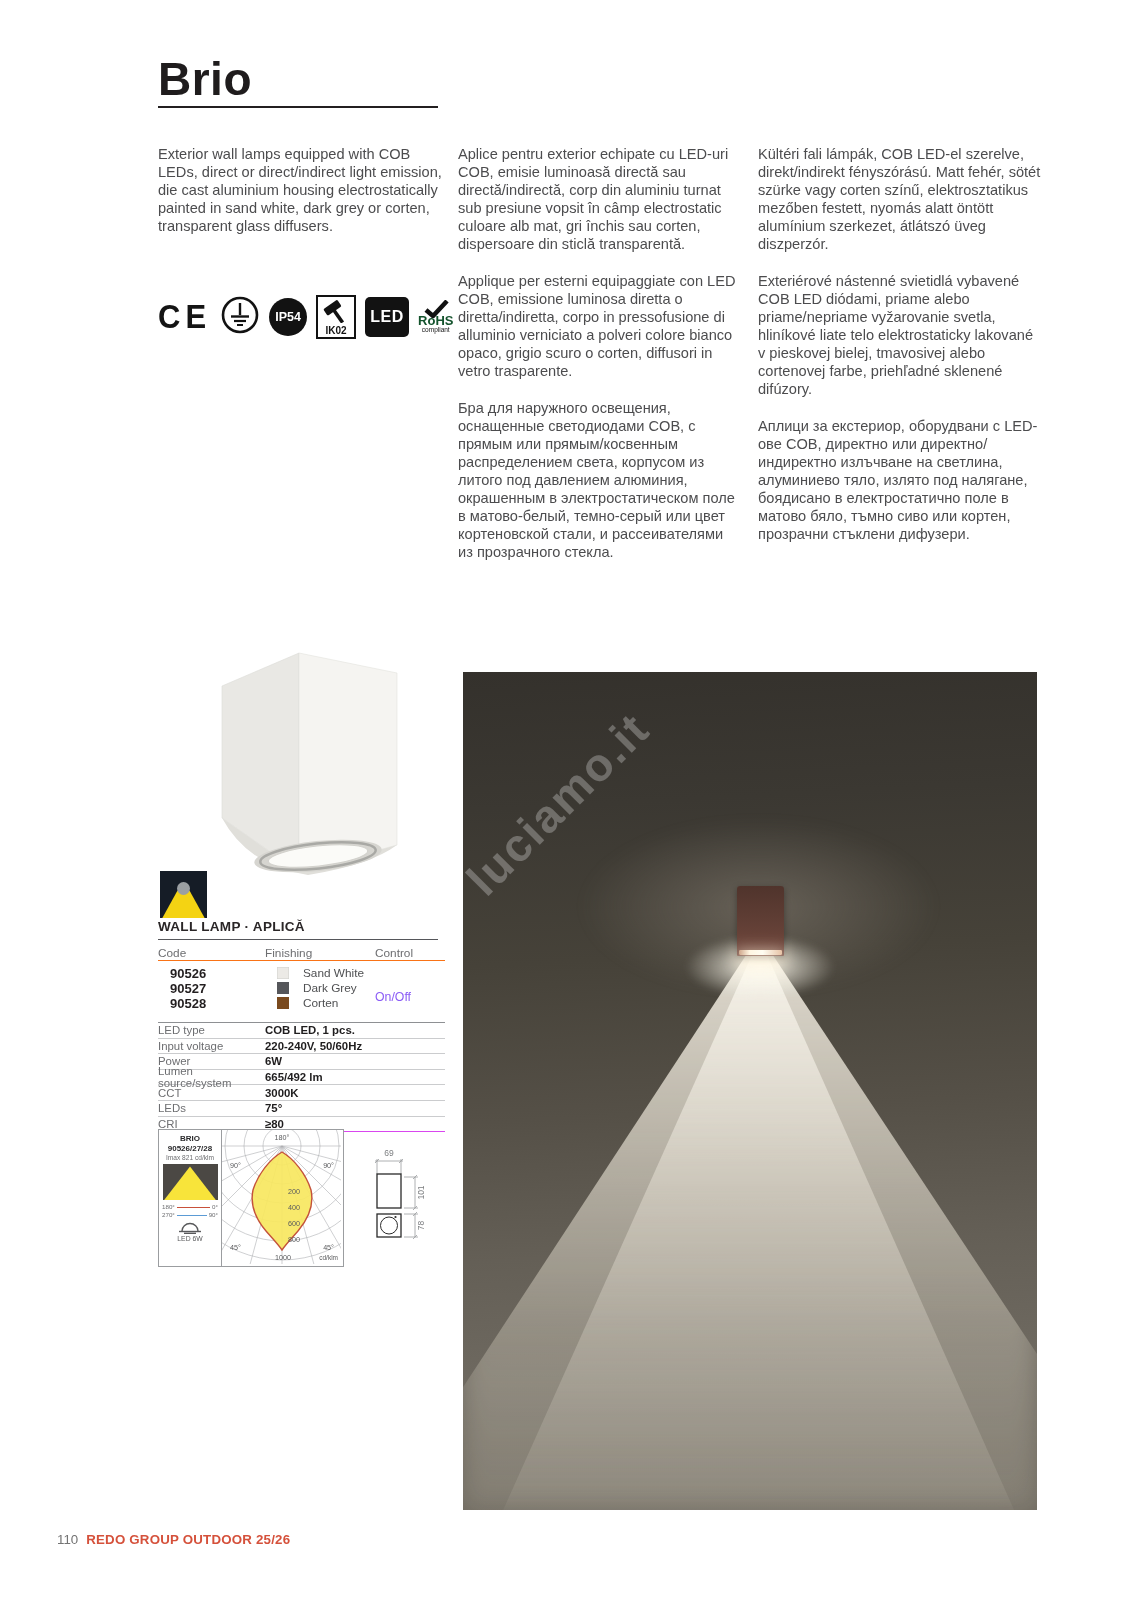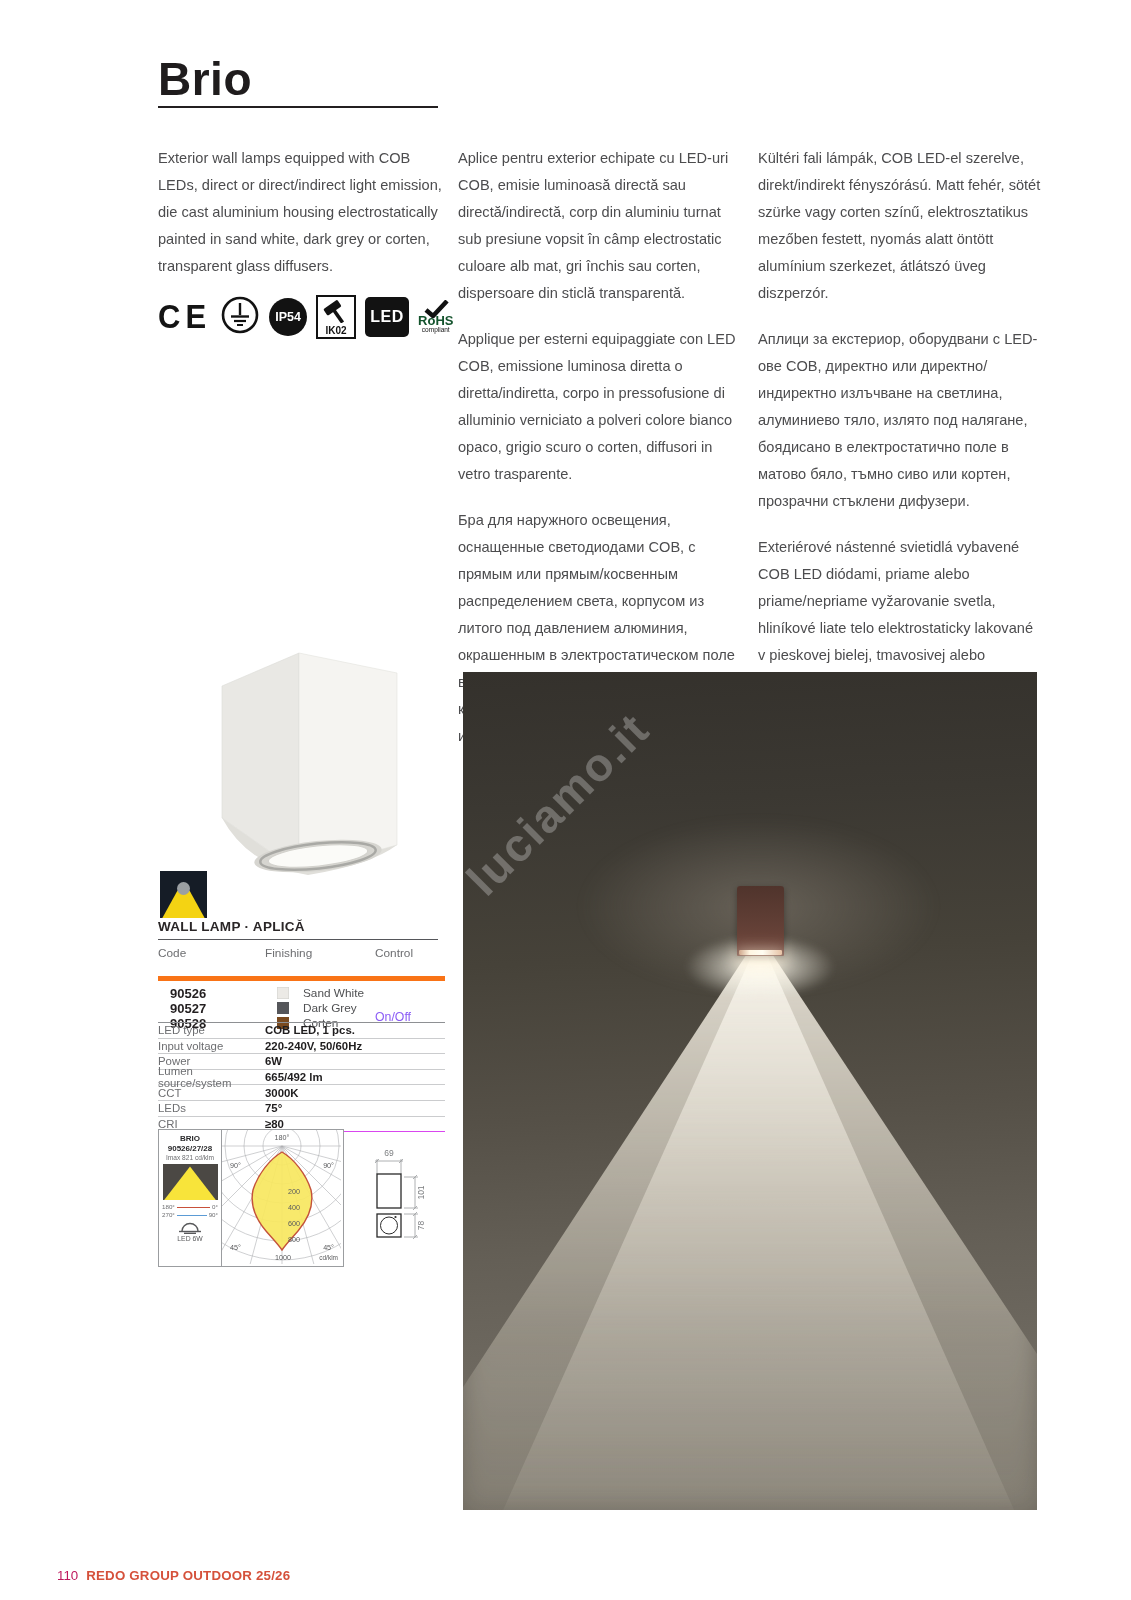--- a/index.html
+++ b/index.html
@@ -2,21 +2,21 @@
 <html><head>
 <meta charset="utf-8">
 <style>
   html,body{margin:0;padding:0;background:#ffffff;}
   .page{position:relative;width:1131px;height:1600px;background:#fff;overflow:hidden;
         font-family:"Liberation Sans",sans-serif;color:#231f20;}
   
   .title{position:absolute;left:158px;top:52px;font-size:46px;font-weight:bold;color:#1f1c1d;letter-spacing:.5px;}
   .title-rule{position:absolute;left:158px;top:106px;width:280px;border-top:2px solid #231f20;}
   
-  .col{position:absolute;top:145px;width:284px;font-size:14.6px;line-height:27px;color:#4c4c4e;}
+  .col{position:absolute;top:145px;width:284px;font-size:14.6px;line-height:18px;color:#4c4c4e;}
   .col p{margin:0 0 19px 0;}
   .col1{left:158px;} .col2{left:458px;} .col3{left:758px;}
   
   .certs{position:absolute;left:158px;top:293px;display:flex;align-items:center;gap:9px;height:48px;}
   .ce-mark{font-size:31px;font-weight:bold;color:#141414;letter-spacing:5px;transform:scaleY(1.05);}
   .ip-badge{width:38px;height:38px;border-radius:50%;background:#121212;color:#fff;display:flex;
             align-items:center;justify-content:center;font-size:12.5px;font-weight:bold;}
   .ik-badge{width:36px;height:40px;border:2px solid #121212;position:relative;background:#fff;}
   .ik-badge .ik-label{position:absolute;bottom:1px;left:0;right:0;text-align:center;font-size:10px;font-weight:bold;color:#121212;}
   .led-badge{width:44px;height:40px;border-radius:5px;background:#121212;color:#fff;display:flex;
@@ -27,21 +27,21 @@
   
   .product-render{position:absolute;left:208px;top:650px;}
   .beam-icon{position:absolute;left:160px;top:871px;width:47px;height:47px;background:#151c26;overflow:hidden;}
   .beam-icon .bulb{position:absolute;left:50%;top:11px;width:13px;height:13px;margin-left:-6.5px;border-radius:50%;background:#9b9fa2;}
   .beam-icon .cone{position:absolute;left:0;top:0;width:100%;height:100%;background:#f4d313;
                    clip-path:polygon(37% 42%,63% 42%,95% 100%,5% 100%);}
   .category{position:absolute;left:158px;top:919px;font-size:13.5px;font-weight:bold;color:#2a2627;letter-spacing:.3px;}
   .category-rule{position:absolute;left:158px;top:939px;width:280px;border-top:1.5px solid #55565a;}
   
   .order{position:absolute;left:158px;top:946px;width:287px;}
-  .order .hdr{display:flex;color:#6d6e71;font-size:11.8px;padding-bottom:16px;border-bottom:5px solid #f97316;}
+  .order .hdr{display:flex;color:#6d6e71;font-size:11.8px;padding-bottom:0;border-bottom:1px solid #f97316;}
   .order .hdr span:nth-child(1){width:107px;}
   .order .hdr span:nth-child(2){width:110px;}
   .order .hdr span:nth-child(3){width:70px;}
   .order .body{position:relative;padding-top:5px;}
   .order .row{display:flex;align-items:center;height:14.9px;}
   .order .code{width:107px;font-size:13px;font-weight:bold;color:#231f20;margin-left:12px;}
   .order .fin{width:110px;display:flex;align-items:center;gap:14px;font-size:11.8px;color:#4f5052;}
   .order .ctrl{position:absolute;left:217px;top:50%;transform:translateY(-50%);font-size:12.3px;color:#8b5cf6;margin-top:11px;}
   
   .specs{position:absolute;left:158px;top:1022px;width:287px;border-top:1px solid #8e9093;}
@@ -79,21 +79,21 @@
   .photo .lamp{position:absolute;left:274px;top:214px;width:47px;height:70px;border-radius:3px 3px 1px 1px;
          background:linear-gradient(180deg,#50342c 0%,#5e3d34 45%,#6b443a 80%,#714740 100%);
          box-shadow:0 2px 6px rgba(0,0,0,.35);}
   .photo .lamp .lens{position:absolute;left:2px;right:2px;bottom:1px;height:5px;border-radius:1px;
          background:linear-gradient(90deg,#cfa78c 0%,#fff6e2 25%,#fffdf2 55%,#e7c3a6 100%);
          box-shadow:0 5px 16px 4px rgba(255,240,214,.75);}
   .photo .watermark{position:absolute;left:12px;top:188px;font-size:46px;letter-spacing:2px;color:rgba(235,235,235,.30);
          transform:rotate(-45deg);transform-origin:left center;white-space:nowrap;font-weight:bold;}
   
   .footer{position:absolute;left:57px;top:1532px;font-size:13.3px;display:flex;gap:8px;align-items:baseline;}
-  .footer .pagenum{color:#be185d;margin-top:36px;}
+  .footer .pagenum{color:#737373;}
   .footer .brand{color:#d5513b;font-weight:bold;letter-spacing:.2px;}
   svg text{font-family:"Liberation Sans",sans-serif;}
 </style>
 </head>
 <body>
 
 <div class="page">
 
   <div class="title">Brio</div>
   <div class="title-rule"></div>
@@ -101,22 +101,22 @@
   <div class="col col1">
     <p>Exterior wall lamps equipped with COB LEDs, direct or direct/indirect light emission, die cast aluminium housing electrostatically painted in sand white, dark grey or corten, transparent glass diffusers.</p>
   </div>
   <div class="col col2">
     <p>Aplice pentru exterior echipate cu LED-uri COB, emisie luminoasă directă sau directă/indirectă, corp din aluminiu turnat sub presiune vopsit în câmp electrostatic culoare alb mat, gri închis sau corten, dispersoare din sticlă transparentă.</p>
     <p>Applique per esterni equipaggiate con LED COB, emissione luminosa diretta o diretta/indiretta, corpo in pressofusione di alluminio verniciato a polveri colore bianco opaco, grigio scuro o corten, diffusori in vetro trasparente.</p>
     <p>Бра для наружного освещения, оснащенные светодиодами COB, с прямым или прямым/косвенным распределением света, корпусом из литого под давлением алюминия, окрашенным в электростатическом поле в матово-белый, темно-серый или цвет кортеновской стали, и рассеивателями из прозрачного стекла.</p>
   </div>
   <div class="col col3">
     <p>Kültéri fali lámpák, COB LED-el szerelve, direkt/indirekt fényszórású. Matt fehér, sötét szürke vagy corten színű, elektrosztatikus mezőben festett, nyomás alatt öntött alumínium szerkezet, átlátszó üveg diszperzór.</p>
+    <p>Exteriérové nástenné svietidlá vybavené COB LED diódami, priame alebo priame/nepriame vyžarovanie svetla, hliníkové liate telo elektrostaticky lakované v pieskovej bielej, tmavosivej alebo cortenovej farbe, priehľadné sklenené difúzory.</p>
     <p>Аплици за екстериор, оборудвани с LED-ове COB, директно или директно/индиректно излъчване на светлина, алуминиево тяло, излято под налягане, боядисано в електростатично поле в матово бяло, тъмно сиво или кортен, прозрачни стъклени дифузери.</p>
-    <p>Exteriérové nástenné svietidlá vybavené COB LED diódami, priame alebo priame/nepriame vyžarovanie svetla, hliníkové liate telo elektrostaticky lakované v pieskovej bielej, tmavosivej alebo cortenovej farbe, priehľadné sklenené difúzory.</p>
   </div>
 
   <div class="certs">
     <span class="ce-mark">CE</span>
     <span>
       <svg width="40" height="40" viewBox="0 0 40 40">
         <circle cx="20" cy="20" r="17" fill="none" stroke="#121212" stroke-width="2.6"></circle>
         <line x1="20" y1="8" x2="20" y2="20" stroke="#121212" stroke-width="2.4"></line>
         <line x1="11" y1="21.5" x2="29" y2="21.5" stroke="#121212" stroke-width="2.4"></line>
         <line x1="14" y1="26" x2="26" y2="26" stroke="#121212" stroke-width="2.2"></line>

